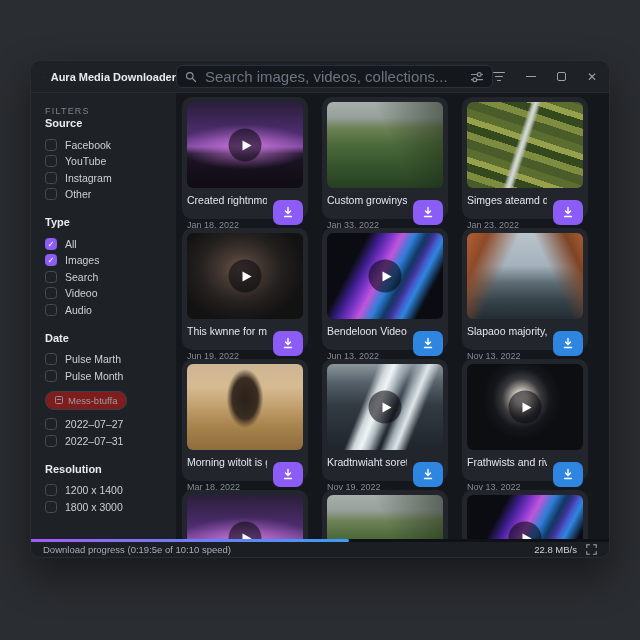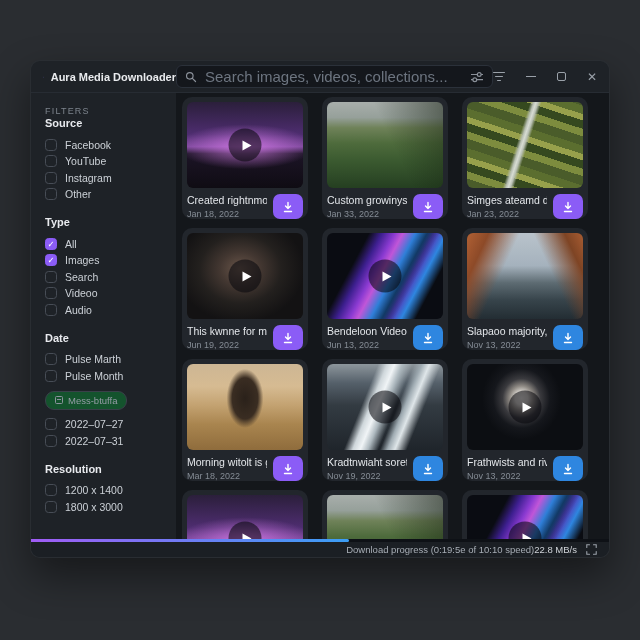--- a/index.html
+++ b/index.html
@@ -34,39 +34,39 @@
   .filters-label{font-size:9px;letter-spacing:1.2px;color:#7d848d;font-weight:normal;margin-bottom:1px}
   .sec-title{font-size:11px;font-weight:bold;color:#e8eaee;margin:14px 0 8px}
   .sec-title.first{margin-top:0}
   .row{display:flex;align-items:center;gap:8px;height:15.5px;margin-bottom:1px;cursor:pointer}
   .cb{width:12px;height:12px;border-radius:3.5px;border:1.4px solid #474d56;flex:0 0 12px;
     display:flex;align-items:center;justify-content:center;font-size:8.5px;color:#fff}
   .row.checked .cb{background:#8b5cf6;border-color:#8b5cf6}
   .row.checked .cb::after{content:"✓"}
   .row label{font-size:10.5px;color:#ccd1d7;cursor:pointer}
   .chip{display:inline-flex;align-items:center;gap:5px;margin:6px 0 7px 0;height:19px;
-    background:#14532d;border:1px solid #394049;border-radius:9px;padding:0 9px;cursor:pointer}
+    background:#7f1d1d;border:1px solid #394049;border-radius:9px;padding:0 9px;cursor:pointer}
   .chip .cal{width:8px;height:8px;border:1.2px solid #8c939d;border-radius:1.5px;position:relative}
   .chip .cal::after{content:"";position:absolute;left:1px;right:1px;top:2px;height:1.2px;background:#8c939d}
   .chip span{font-size:9.5px;color:#969da7}
 
   .main{flex:1;background:#14171b;overflow:hidden;padding:4px 0 0 6px}
   .grid{display:grid;grid-template-columns:repeat(3,126px);grid-auto-rows:122px;gap:9px 14px}
 
   
   .card{background:#22262c;border-radius:10px;padding:5px;position:relative}
   .thumb{height:86px;border-radius:6px;position:relative;overflow:hidden}
   .play{position:absolute;top:50%;left:50%;transform:translate(-50%,-50%);width:33px;height:33px;
     border-radius:50%;background:rgba(8,9,13,.58);display:flex;align-items:center;justify-content:center;cursor:pointer}
   .tri{width:0;height:0;border-left:9px solid #fff;border-top:5.5px solid transparent;
     border-bottom:5.5px solid transparent;margin-left:3px}
   .cfoot{display:flex;align-items:center;margin-top:6px;gap:6px}
   .cmeta{flex:1;min-width:0}
   .ctitle{font-size:10.5px;color:#e3e6ea;white-space:nowrap;overflow:hidden}
-  .cdate{font-size:9px;color:#858c95;margin-top:3px}
+  .cdate{font-size:9px;color:#858c95;margin-top:14px}
   .dl{width:30px;height:25px;border-radius:7px;border:none;display:flex;align-items:center;
     justify-content:center;cursor:pointer;flex:0 0 30px;padding:0}
   .dl.purple{background:#8b5cf6}
   .dl.blue{background:#2e86e0}
 
   
   .t-purple-sunset{background:
     radial-gradient(95% 42% at 50% 52%, rgba(221,128,240,.78), transparent 62%),
     linear-gradient(180deg,#2b1f3b 0%,#4e2d70 38%,#7a4699 52%,#1c1426 60%,#0f0c13 100%)}
   .t-green-mountains{background:
@@ -89,21 +89,21 @@
     linear-gradient(180deg,#cdb694 0%,#d6bb92 26%,#c3a271 48%,#a9854f 70%,#8f6c3c 100%)}
   .t-mountain-river{background:
     linear-gradient(112deg, transparent 34%, #cfd7db 40%, #f0f4f6 45%, #aeb9bf 50%, transparent 57%),
     linear-gradient(112deg, transparent 58%, #9fabb2 63%, #dfe6e9 68%, transparent 76%),
     linear-gradient(180deg,#8d969c 0%,#55606a 22%,#333b42 48%,#1f252b 100%)}
   .t-white-mask{background:
     radial-gradient(34% 48% at 47% 40%, #efece7 0%, #d9d5cf 16%, #8f8a84 30%, #3a3a3e 48%, #15171c 72%, #0c0e12 100%)}
 
   
   .statusbar{flex:0 0 18px;background:#1b1f24;position:relative;display:flex;align-items:center;
-    justify-content:flex-end;padding:3px 12px 0}
+    justify-content:space-between;padding:3px 12px 0}
   .ptrack{position:absolute;left:0;top:0;width:100%;height:3px;background:#0e1116}
   .pfill{height:100%;background:linear-gradient(90deg,#a05cf5,#3b9ef5);border-radius:0 2px 2px 0}
   .slabel{font-size:9.5px;color:#a7adb5}
   .sright{display:flex;align-items:center;gap:9px}
   .sspeed{font-size:9.5px;color:#cfd3d8}
 </style>
 </head>
 <body>
 
 <div class="window">

